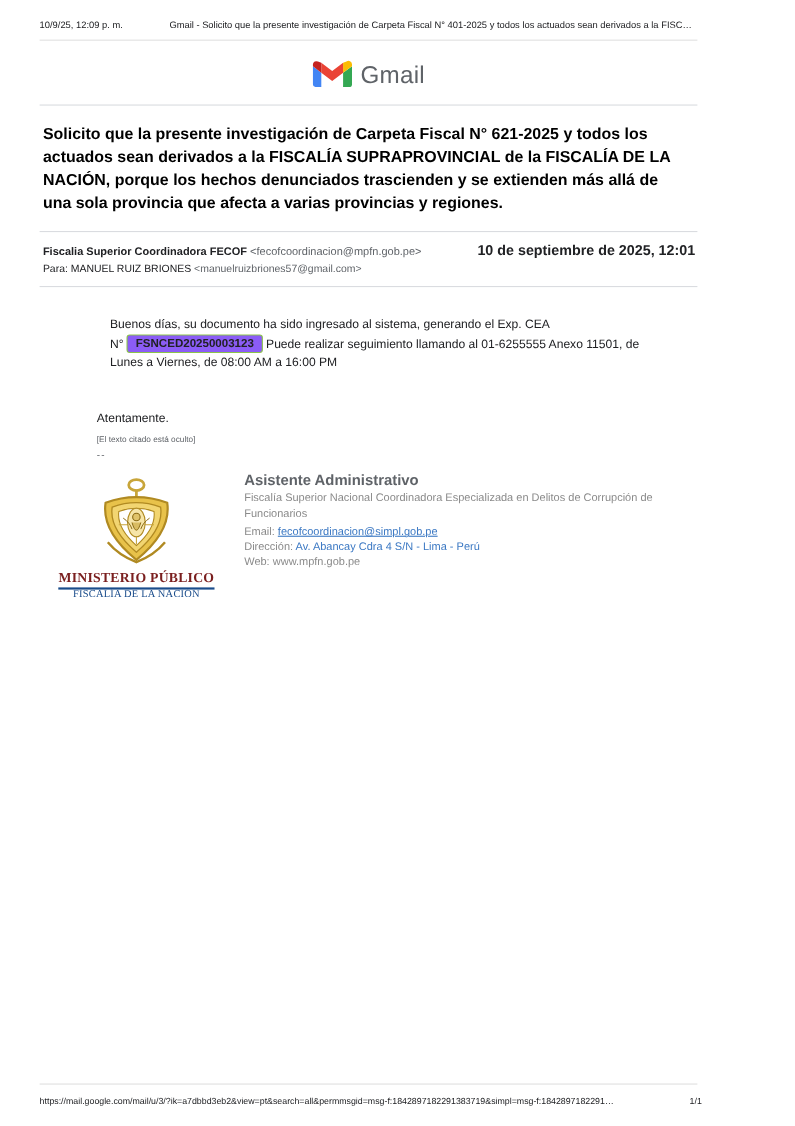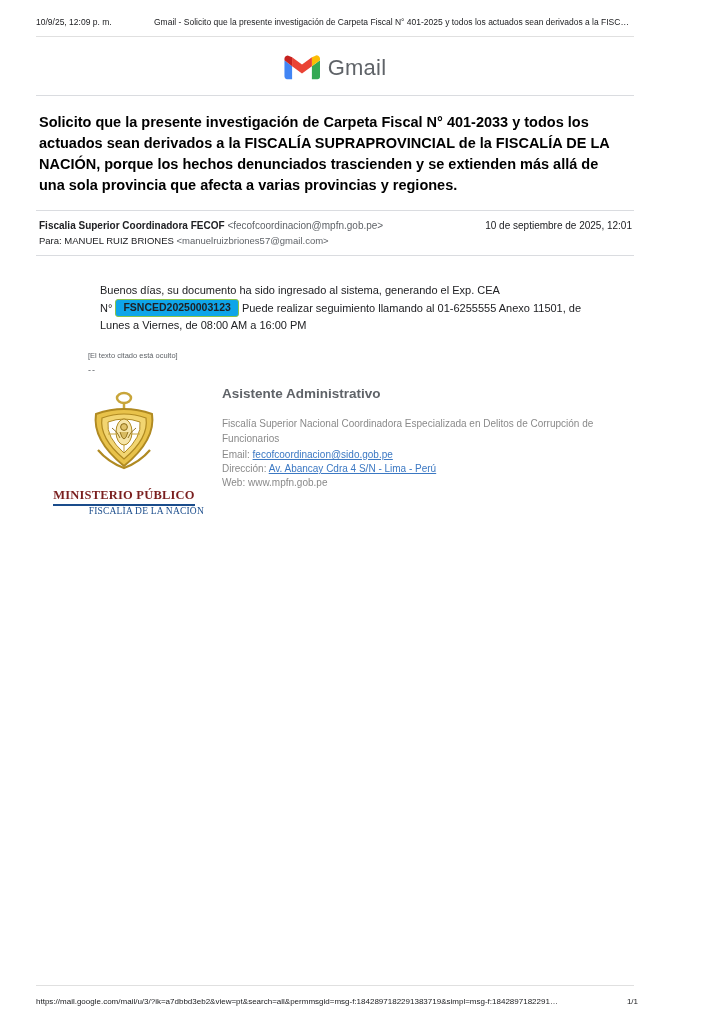--- a/index.html
+++ b/index.html
@@ -119,21 +119,22 @@
   }
   .meta-from .sender {
     font-weight: bold;
   }
   .meta-from .addr {
     color: #5f6368;
   }
   .meta-date {
     flex: 0 0 auto;
     color: #202124;
-    font-size: 10px;
+    font-size: 13px;
+    font-weight: bold;
   }
   .meta-to {
     color: #202124;
     font-size: 9.5px;
   }
   .meta-to .addr {
     color: #5f6368;
   }
 
   .meta-rule {
@@ -152,21 +153,21 @@
   .mail-body p {
     margin: 12px;
   }
   .chip {
     display: inline-block;
     border: 1px solid #8bc34a;
     border-radius: 3px;
     padding: 1px 7px 2px 7px;
     font-weight: bold;
     font-size: 10.5px;
-    background: #0ea5e9;
+    background: #8b5cf6;
     line-height: 1.2;
     vertical-align: 1px;
   }
   .regards {
     padding: 22px 0 0 0;
     font-size: 11px;
   }
   .quoted {
     font-size: 7.5px;
     color: #5f6368;
@@ -194,45 +195,44 @@
     width: 92px;
     height: 86px;
     margin: 0 auto;
     display: block;
   }
   .sig-ministerio {
     font-size: 12.5px;
     font-weight: bold;
     color: #7a1f1f;
     letter-spacing: 0.2px;
-    margin-top: 14px;
+    margin-top: 1px;
     font-family: "Liberation Serif", serif;
   }
   .sig-fiscalia {
     font-size: 9.5px;
     color: #1a4c8b;
     letter-spacing: 0.2px;
     font-family: "Liberation Serif", serif;
-    text-align: right;
   }
   .sig-underline {
     border-top: 2px solid #1a4c8b;
     margin: 1px auto 0 auto;
     width: 142px;
   }
   .sig-text {
     flex: 1 1 auto;
     padding-left: 18px;
     padding-top: 2px;
   }
   .sig-title {
     font-size: 13.5px;
     font-weight: bold;
     color: #5f6368;
-    margin-bottom: 16px;
+    margin-bottom: 2px;
   }
   .sig-org {
     font-size: 10px;
     color: #8a8a8a;
     line-height: 1.45;
     max-width: 455px;
   }
   .sig-line {
     font-size: 10px;
     color: #8a8a8a;
@@ -240,21 +240,20 @@
   }
   .sig-line .lbl {
     color: #8a8a8a;
   }
   .sig-link {
     color: #3b78c3;
     text-decoration: underline;
   }
   .sig-addr {
     color: #3b78c3;
-    text-decoration: underline;
   }
 
   
   .footer-rule {
     position: absolute;
     left: 36px;
     right: 36px;
     bottom: 38px;
     border: none;
     border-top: 1px solid #e0e0e0;
@@ -304,21 +303,21 @@
           <path d="M10.8 16.2v-12L24 14.1l13.2-9.9v12L24 26.1z" fill="#EA4335"></path>
           <path d="M0.6 6v2.4l10.2 7.8v-12L6.72 2.64A4.2 4.2 0 0 0 0.6 6z" fill="#C5221F"></path>
         </svg>
       </span>
       <span class="gmail-word">Gmail</span>
     </div>
   </div>
 
   <hr class="thin-rule">
 
-  <div class="subject">Solicito que la presente investigación de Carpeta Fiscal N° 401-2033 y todos los actuados sean derivados a la FISCALÍA SUPRAPROVINCIAL de la FISCALÍA DE LA NACIÓN, porque los hechos denunciados trascienden y se extienden más allá de una sola provincia que afecta a varias provincias y regiones.</div>
+  <div class="subject">Solicito que la presente investigación de Carpeta Fiscal N° 621-2025 y todos los actuados sean derivados a la FISCALÍA SUPRAPROVINCIAL de la FISCALÍA DE LA NACIÓN, porque los hechos denunciados trascienden y se extienden más allá de una sola provincia que afecta a varias provincias y regiones.</div>
 
   <hr class="subject-rule">
 
   <div class="meta">
     <div class="meta-row1">
       <div class="meta-from">
         <span class="sender">Fiscalia Superior Coordinadora FECOF</span>
         <span class="addr">&lt;fecofcoordinacion@mpfn.gob.pe&gt;</span>
       </div>
       <div class="meta-date">10 de septiembre de 2025, 12:01</div>
@@ -332,20 +331,21 @@
 
   <hr class="meta-rule">
 
   <div class="mail-body">
     <p>
       <span>Buenos días, su documento ha sido ingresado al sistema, generando el Exp. CEA</span><br>
       <span>N°</span>
       <span class="chip">FSNCED20250003123</span>
       <span>Puede realizar seguimiento llamando al 01-6255555 Anexo 11501, de Lunes a Viernes, de 08:00 AM a 16:00 PM</span>
     </p>
+    <div class="regards">Atentamente.</div>
     <div class="quoted">[El texto citado está oculto]</div>
     <div class="dashes">--</div>
   </div>
 
   <div class="signature">
     <div class="sig-logo">
       <svg class="crest" viewBox="0 0 92 86" xmlns="http://www.w3.org/2000/svg">
         <ellipse cx="46" cy="10" rx="7" ry="5" fill="none" stroke="#c8a53a" stroke-width="2.5"></ellipse>
         <path d="M46 14 L46 20" stroke="#c8a53a" stroke-width="2.5"></path>
         <path d="M18 26 Q46 16 74 26 Q78 52 46 78 Q14 52 18 26 Z" fill="#e8c24a" stroke="#b08a22" stroke-width="2"></path>
@@ -362,21 +362,21 @@
       </svg>
       <div class="sig-ministerio">MINISTERIO PÚBLICO</div>
       <div class="sig-underline"></div>
       <div class="sig-fiscalia">FISCALÍA DE LA NACIÓN</div>
     </div>
     <div class="sig-text">
       <div class="sig-title">Asistente Administrativo</div>
       <div class="sig-org">Fiscalía Superior Nacional Coordinadora Especializada en Delitos de Corrupción de Funcionarios</div>
       <div class="sig-line">
         <span class="lbl">Email:</span>
-        <span class="sig-link">fecofcoordinacion@sido.gob.pe</span>
+        <span class="sig-link">fecofcoordinacion@simpl.gob.pe</span>
       </div>
       <div class="sig-line">
         <span class="lbl">Dirección:</span>
         <span class="sig-addr">Av. Abancay Cdra 4 S/N - Lima - Perú</span>
       </div>
       <div class="sig-line">
         <span class="lbl">Web:</span>
         <span>www.mpfn.gob.pe</span>
       </div>
     </div>

